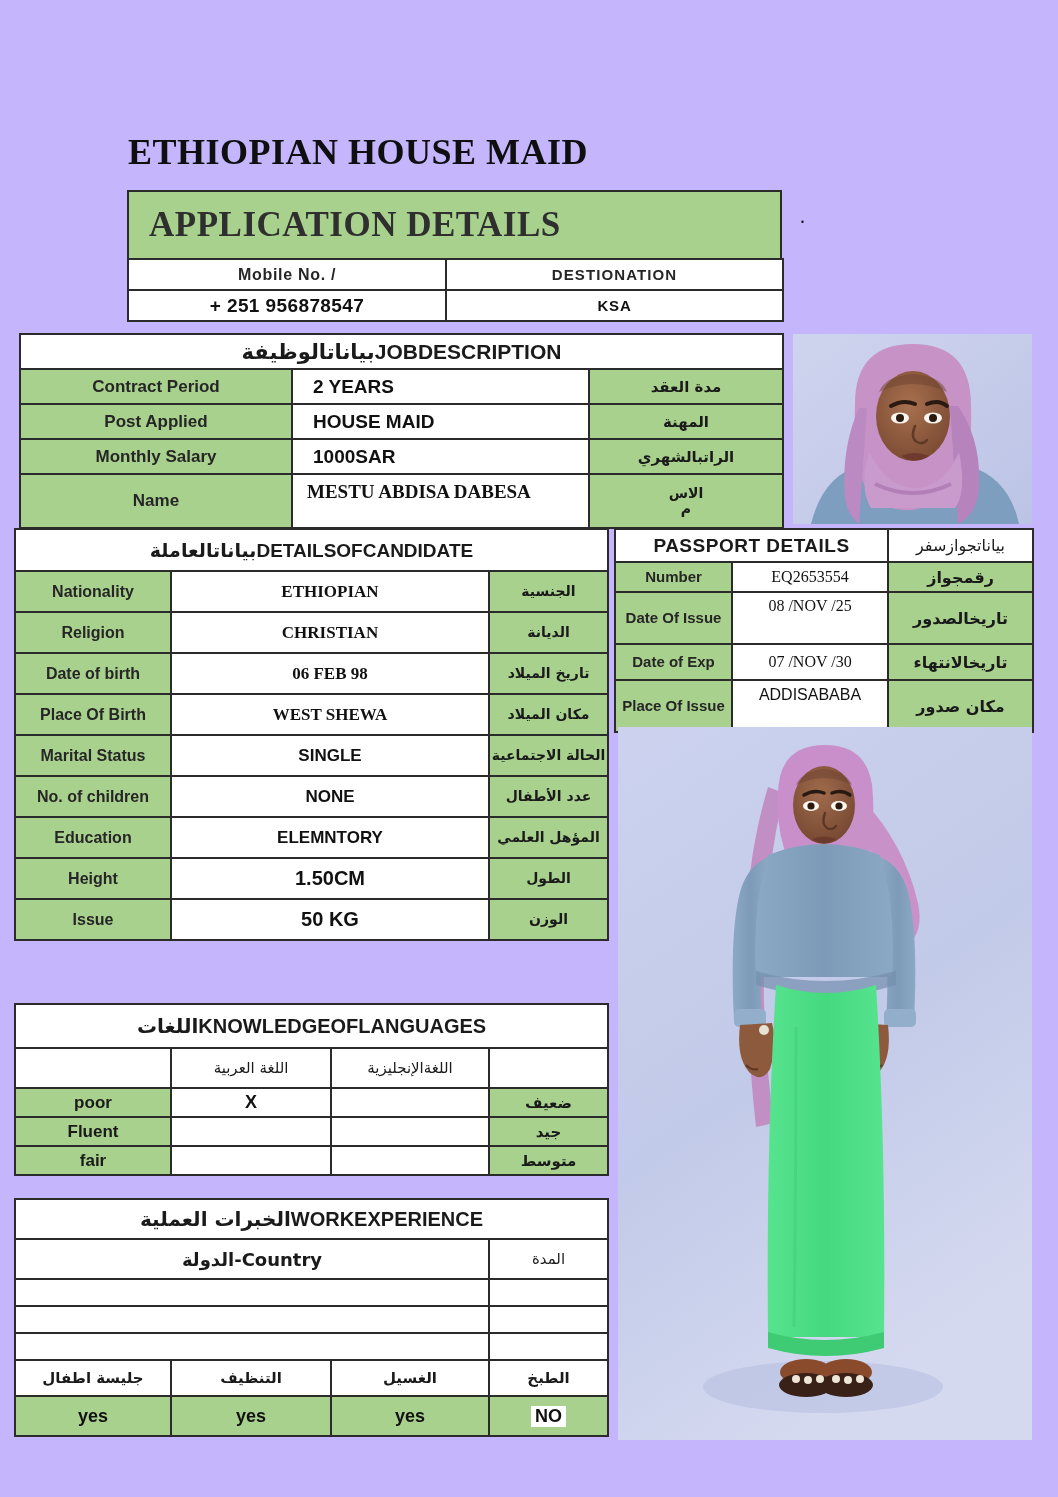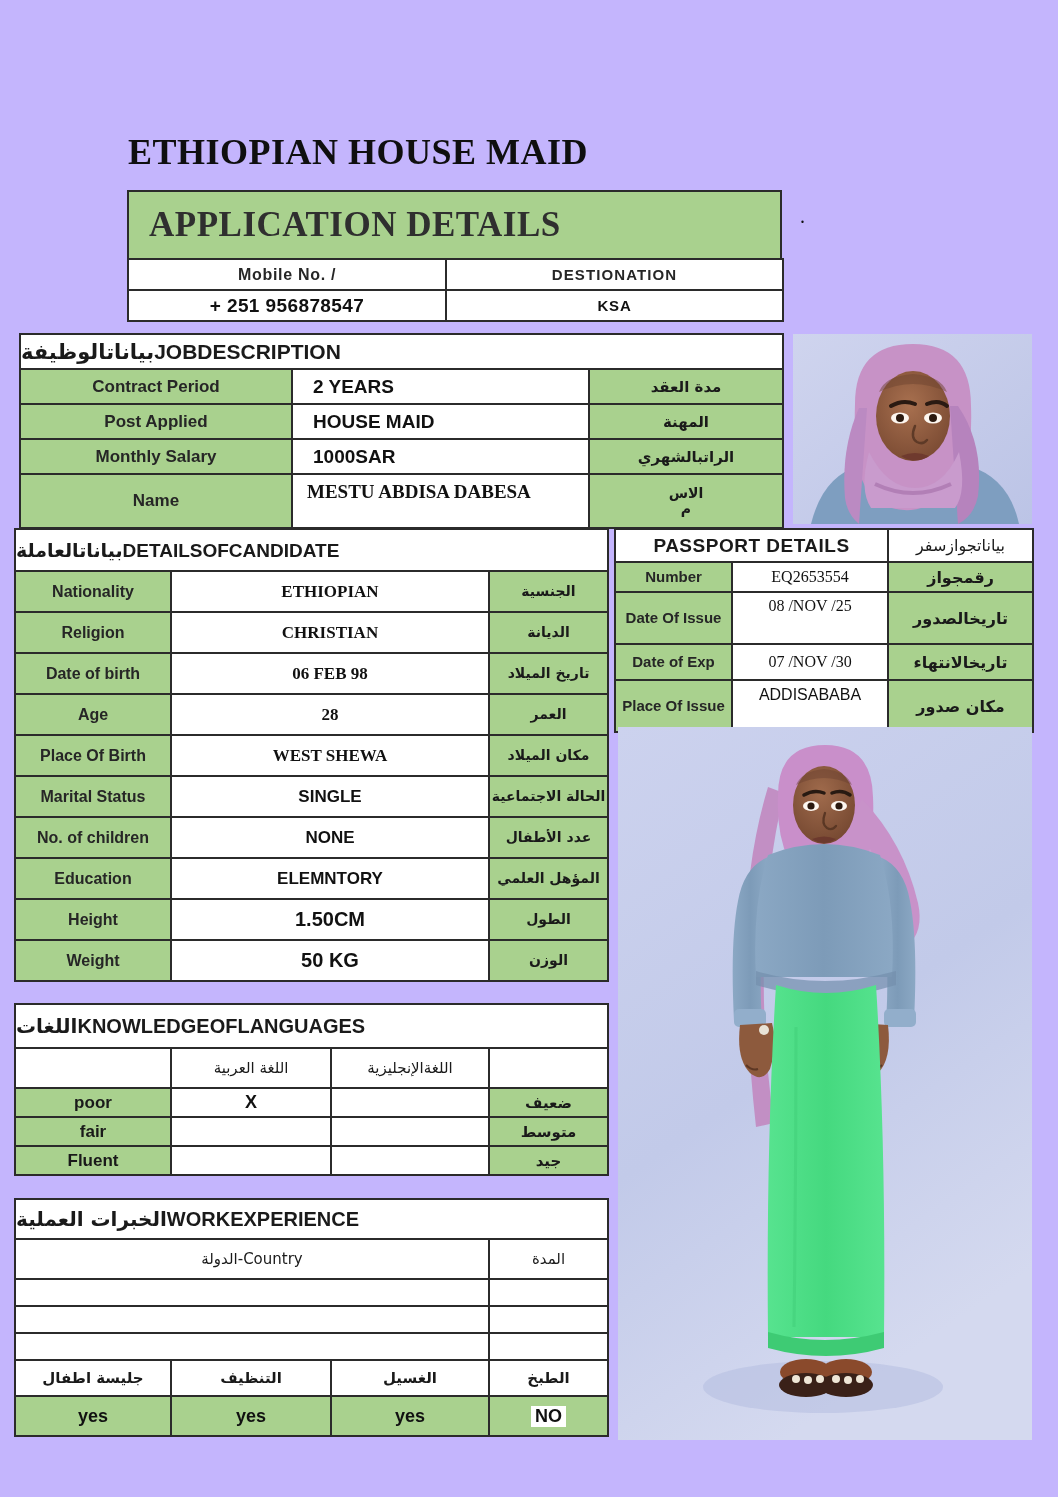--- a/index.html
+++ b/index.html
@@ -44,21 +44,21 @@
   .app-table { width:655px; margin-top:-2px;border-radius:24px; }
   .app-table td { height:31px; }
   .app-mobile-label { font-size:16px; font-weight:700; color:#262626; text-align:center; letter-spacing:.7px; }
   .app-mobile-val   { font-size:19px; font-weight:600; color:#111; text-align:center; letter-spacing:.4px; }
   .app-dest-label   { font-size:15px; font-weight:700; color:#262626; text-align:center; letter-spacing:1.1px; }
   .app-dest-val     { font-size:15px; font-weight:700; color:#111; text-align:center; letter-spacing:.8px; }
 
   
   .job-block { position:absolute; left:19px; top:333px; width:763px; }
   .mix-head {
-    text-align:left; font-size:21px; font-weight:700; color:#1a1a1a;
+    text-align:center; font-size:21px; font-weight:700; color:#1a1a1a;
     font-family:"DejaVu Sans", sans-serif; direction:rtl;
   }
   .mix-head .latin { font-family:"Liberation Sans", sans-serif; }
   .job-table { width:763px; }
   .job-table td { height:35px; }
   .job-lbl { font-size:17px; font-weight:600; color:#262626; text-align:center; }
   .job-val { font-family:"Liberation Sans", sans-serif; font-weight:700; font-size:19px; color:#111; text-align:left; padding-left:20px; }
   .job-ar  { font-family:"DejaVu Sans", sans-serif; font-weight:700; font-size:15px; color:#1a1a1a; text-align:center; direction:rtl; }
   .name-val {
     font-family:"Liberation Serif", serif; font-weight:700; font-size:19px; color:#111;
@@ -240,25 +240,20 @@
           <td class="h green cand-lbl">Religion</td>
           <td class="h val">CHRISTIAN</td>
           <td class="h green cand-ar">الديانة</td>
         </tr>
         <tr>
           <td class="h green cand-lbl">Date of birth</td>
           <td class="h val">06 FEB 98</td>
           <td class="h green cand-ar">تاريخ الميلاد</td>
         </tr>
         <tr>
-          <td class="h green cand-lbl">Age</td>
-          <td class="h val">28</td>
-          <td class="h green cand-ar">العمر</td>
-        </tr>
-        <tr>
           <td class="h green cand-lbl">Place Of Birth</td>
           <td class="h val">WEST SHEWA</td>
           <td class="h green cand-ar">مكان الميلاد</td>
         </tr>
         <tr>
           <td class="h green cand-lbl">Marital Status</td>
           <td class="h valsans">SINGLE</td>
           <td class="h green cand-ar">الحالة الاجتماعية</td>
         </tr>
         <tr>
@@ -270,21 +265,21 @@
           <td class="h green cand-lbl">Education</td>
           <td class="h valsans">ELEMNTORY</td>
           <td class="h green cand-ar">المؤهل العلمي</td>
         </tr>
         <tr>
           <td class="h green cand-lbl">Height</td>
           <td class="h valsans" style="font-size:20px">1.50CM</td>
           <td class="h green cand-ar">الطول</td>
         </tr>
         <tr>
-          <td class="h green cand-lbl">Weight</td>
+          <td class="h green cand-lbl">Issue</td>
           <td class="h valsans" style="font-size:20px">50 KG</td>
           <td class="h green cand-ar">الوزن</td>
         </tr>
       </tbody>
     </table>
   </div>
 
   <div class="pass-block">
     <table class="pass-table">
       <colgroup>
@@ -421,51 +416,51 @@
           <td class="lang-ar" style="height:40px; font-weight:400">اللغةالإنجليزية</td>
           <td style="height:40px"></td>
         </tr>
         <tr>
           <td class="green lang-lbl" style="height:29px">poor</td>
           <td class="lang-x" style="height:29px">X</td>
           <td class="lang-x" style="height:29px"></td>
           <td class="green lang-ar" style="height:29px">ضعيف</td>
         </tr>
         <tr>
+          <td class="green lang-lbl" style="height:29px">Fluent</td>
+          <td class="lang-x" style="height:29px"></td>
+          <td class="lang-x" style="height:29px"></td>
+          <td class="green lang-ar" style="height:29px">جيد</td>
+        </tr>
+        <tr>
           <td class="green lang-lbl" style="height:29px">fair</td>
           <td class="lang-x" style="height:29px"></td>
           <td class="lang-x" style="height:29px"></td>
           <td class="green lang-ar" style="height:29px">متوسط</td>
-        </tr>
-        <tr>
-          <td class="green lang-lbl" style="height:29px">Fluent</td>
-          <td class="lang-x" style="height:29px"></td>
-          <td class="lang-x" style="height:29px"></td>
-          <td class="green lang-ar" style="height:29px">جيد</td>
         </tr>
       </tbody>
     </table>
   </div>
 
   <div class="work-block">
     <table class="work-table">
       <colgroup>
           <col style="width:156px">
           <col style="width:160px">
           <col style="width:158px">
           <col style="width:119px">
         </colgroup>
       <tbody>
         <tr>
           <td colspan="4" class="mix-head" style="height:40px; font-size:20px">
             <span class="latin">WORKEXPERIENCE</span><span>الخبرات العملية</span>
           </td>
         </tr>
         <tr>
-          <td colspan="3" class="work-ar" style="height:40px; font-weight:400; font-size:15px">Country-الدولة</td>
+          <td colspan="3" class="work-ar" style="height:40px; font-weight:700; font-size:18px">Country-الدولة</td>
           <td class="work-ar" style="height:40px; font-weight:400">المدة</td>
         </tr>
         <tr>
           <td colspan="3" style="height:27px"></td>
           <td style="height:27px"></td>
         </tr>
         <tr>
           <td colspan="3" style="height:27px"></td>
           <td style="height:27px"></td>
         </tr>

